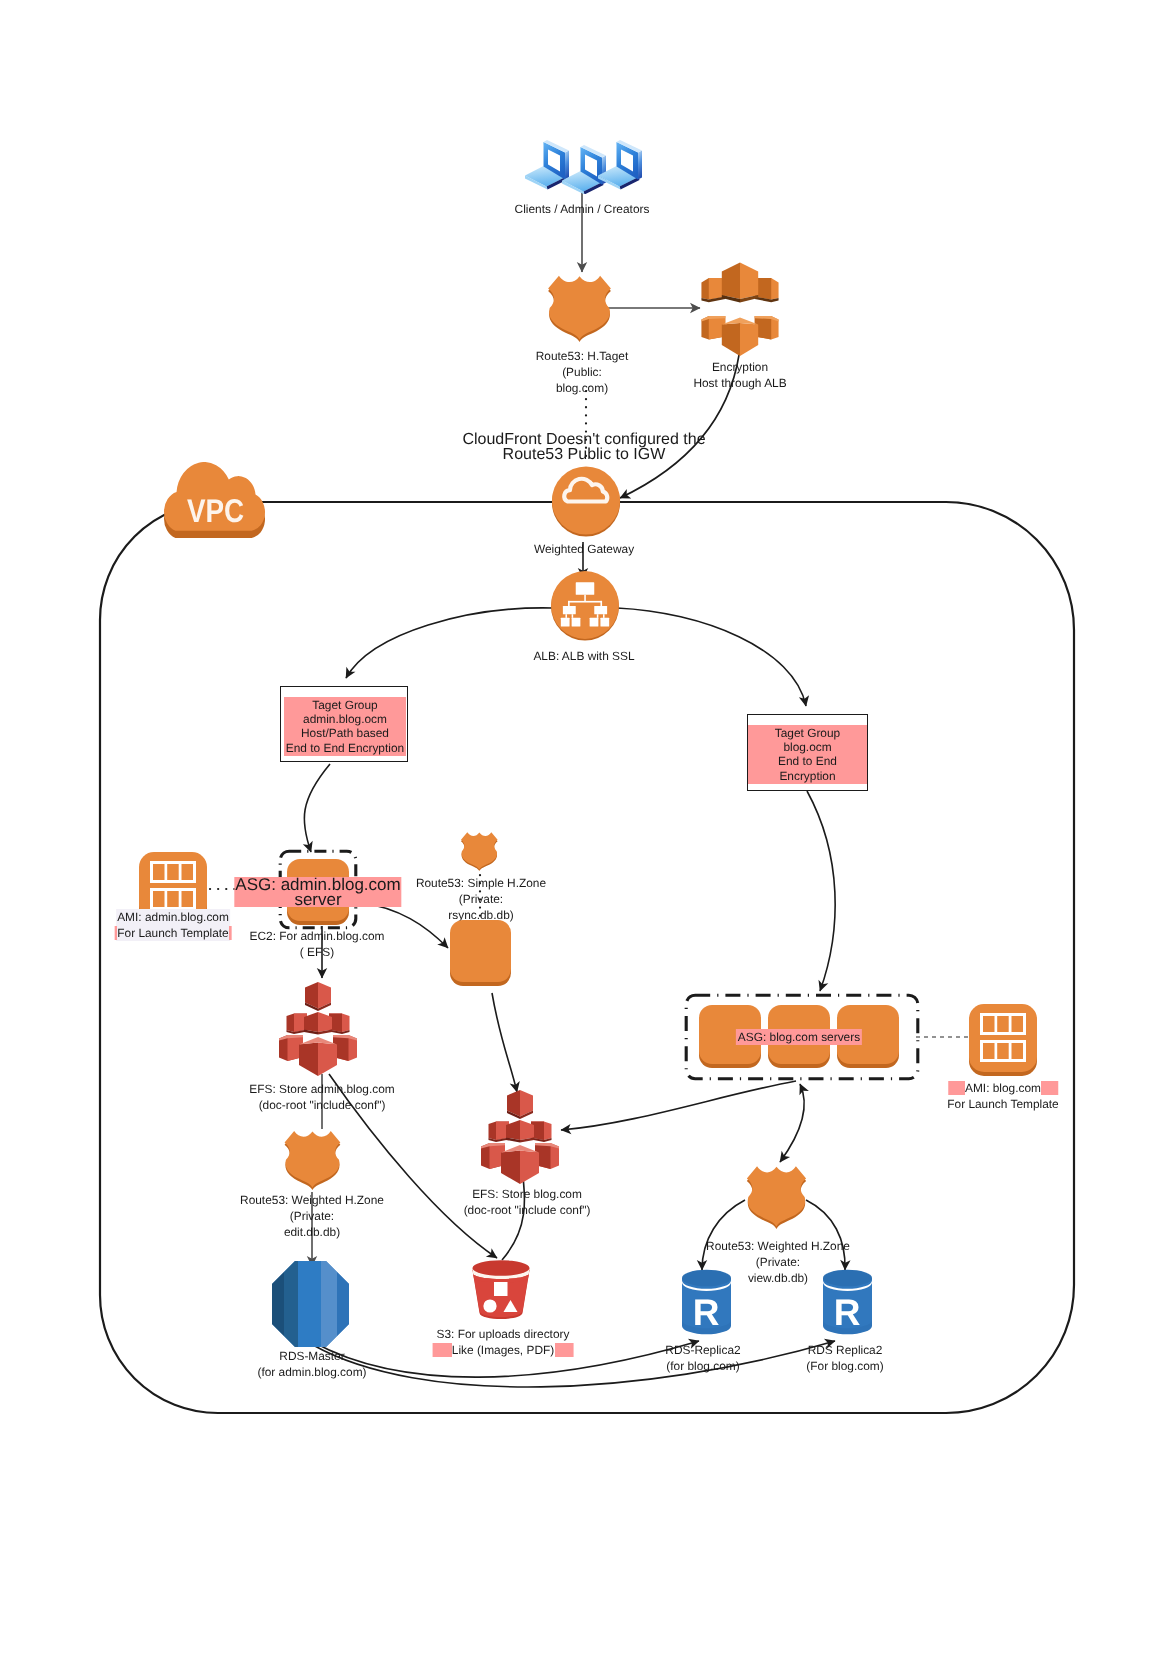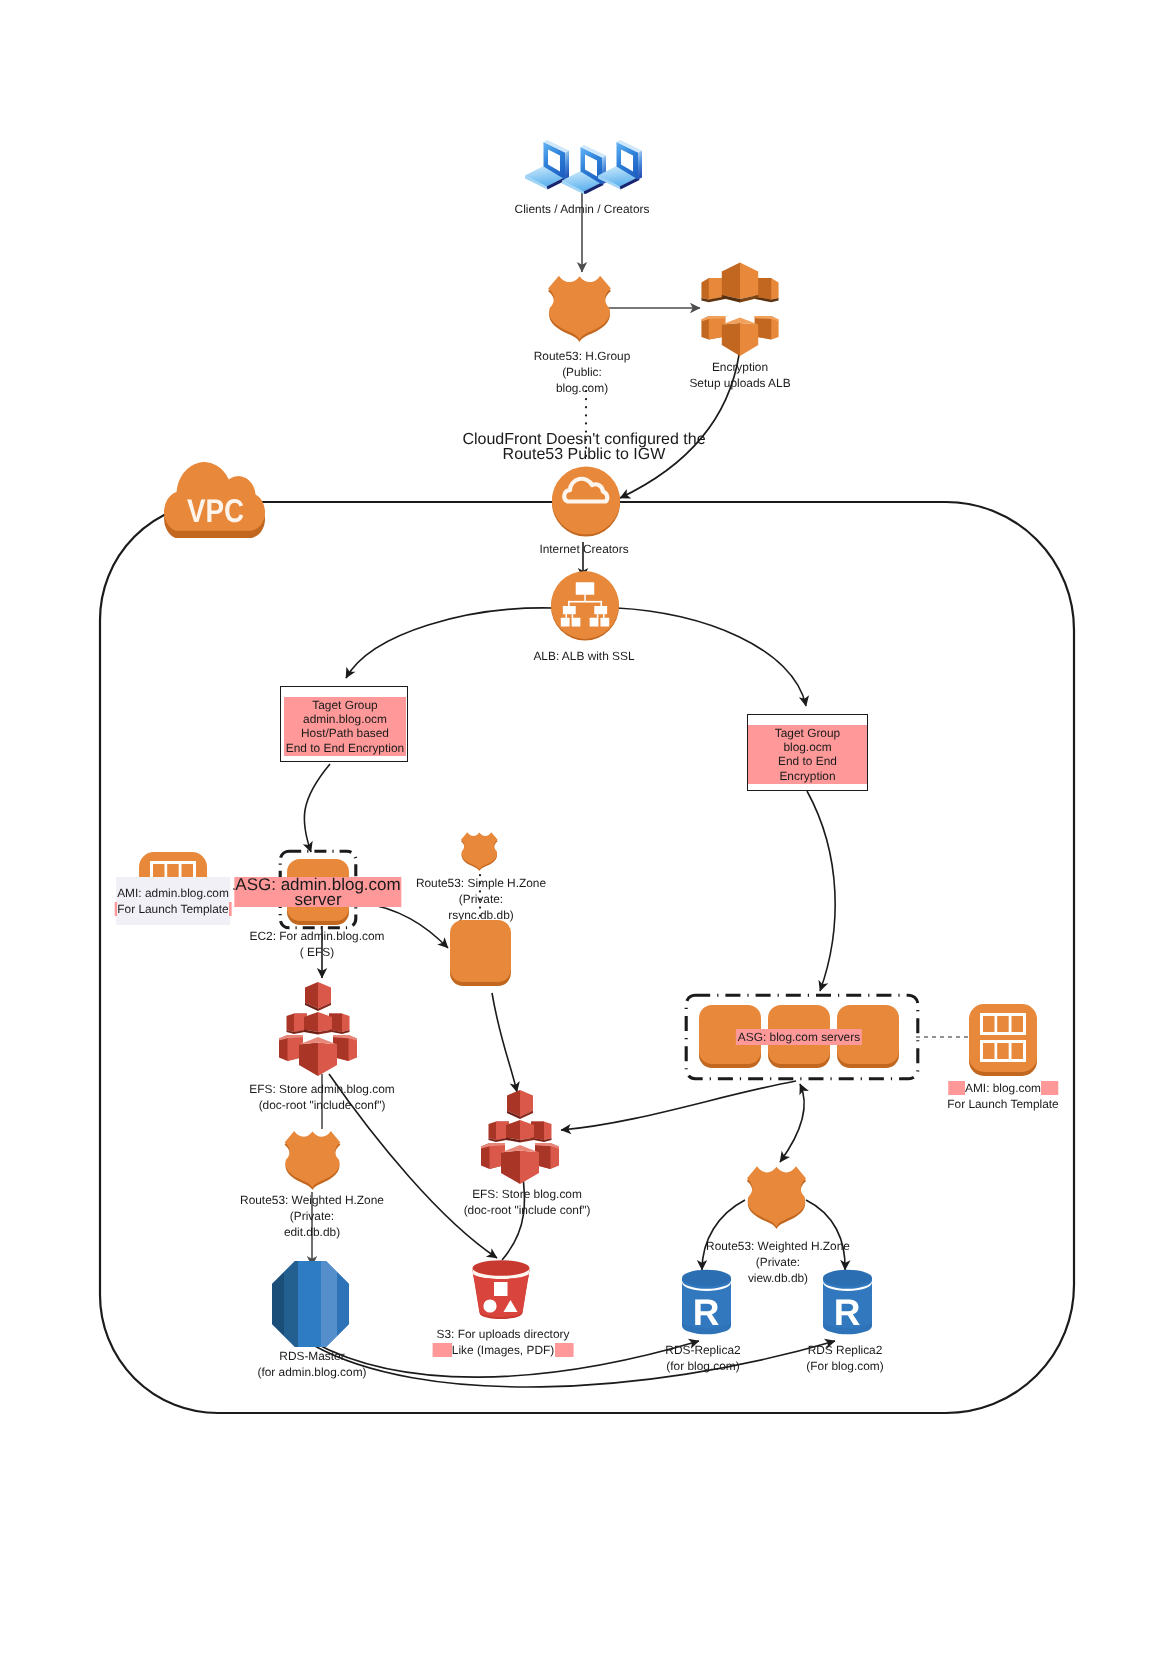--- a/index.html
+++ b/index.html
@@ -135,21 +135,21 @@
            L 66 20.5 C 59 26 58.5 33.5 64.5 39.5
            C 67 48 61 55 52 59.5 C 44 63.5 38 65 35.5 70
            C 33 65 27 63.5 19 59.5 C 10 55 4 48 6.5 39.5
            C 12.5 33.5 12 26 5 20.5 Z" fill="#C2671F"></path>
   <path d="M15.5 5.5 C 20.5 13 29.5 14.5 35.5 6 C 42 14.5 51 13 55.5 5.5
            L 66 18 C 59 23.5 58.5 31 64.5 37
            C 67 45.5 61 52.5 52 57 C 44 61 38 62.5 35.5 67.5
            C 33 62.5 27 61 19 57 C 10 52.5 4 45.5 6.5 37
            C 12.5 31 12 23.5 5 18 Z" fill="#E8883A"></path>
 </svg>
-<div class="lbl" style="left:582px;top:348px"><span>Route53: H.Group</span><br><span>(Public:</span><br><span>blog.com)</span></div>
+<div class="lbl" style="left:582px;top:348px"><span>Route53: H.Taget</span><br><span>(Public:</span><br><span>blog.com)</span></div>
 
 <svg class="node" style="left:701px;top:262px" width="78" height="94" viewBox="0 0 90 94" preserveAspectRatio="none">
   <g>
 
     <path d="M0.5 20.5 L9 16 L28 16 L28 34.5 L9 37.5 L0.5 36 Z" fill="#C2671F"></path>
     <path d="M9 16 L28 16 L28 34.5 L9 37.5 Z" fill="#E8883A"></path>
     <path d="M0.5 36 L9 37.5 L28 34.5 L28 37 L9 40.2 L0.5 38.5 Z" fill="#5f3411"></path>
 
     <path d="M89.5 20.5 L81 16 L62 16 L62 34.5 L81 37.5 L89.5 36 Z" fill="#E8883A"></path>
     <path d="M81 16 L62 16 L62 34.5 L81 37.5 Z" fill="#C2671F"></path>
@@ -169,35 +169,35 @@
       <path d="M89.5 4.5 L81 1 L62 1 L62 21.5 L81 24.5 L89.5 22 Z" fill="#E8883A"></path>
       <path d="M81 1 L62 1 L62 21.5 L81 24.5 Z" fill="#C2671F"></path>
       <path d="M89.5 4.5 L81 1 L62 1 L62 3.2 L81 4 L89.5 6.5 Z" fill="#F0A15C"></path>
 
       <path d="M45 8 L24 9.5 L24 30 L45 41 Z" fill="#C2671F"></path>
       <path d="M45 8 L66 9.5 L66 30 L45 41 Z" fill="#E8883A"></path>
       <path d="M24 9.5 L45 8 L66 9.5 L45 2.5 Z" fill="#F0A15C"></path>
     </g>
   </g>
 </svg>
-<div class="lbl" style="left:740px;top:359px"><span>Encryption</span><br><span>Setup uploads ALB</span></div>
+<div class="lbl" style="left:740px;top:359px"><span>Encryption</span><br><span>Host through ALB</span></div>
 
 <div class="lbl" style="left:584px;top:433px;font-size:16px;line-height:14.6px"><span>CloudFront Doesn't configured the</span><br><span>Route53 Public to IGW</span></div>
 
 <svg class="node" style="left:550px;top:464px" width="72" height="74" viewBox="0 0 74 74">
   <circle cx="37" cy="38.5" r="35" fill="#C2671F"></circle>
   <circle cx="37" cy="36.5" r="35" fill="#E8883A"></circle>
   <path d="M18 37.5
            A 6.2 6.2 0 0 1 20.5 25.8
            A 12 12 0 0 1 43.2 20.7
            A 7.6 7.6 0 0 1 54.3 27.3
            A 6.5 6.5 0 0 1 57.5 37.5
            Z" fill="none" stroke="#fdf5ee" stroke-width="4.3" stroke-linejoin="round" stroke-linecap="round"></path>
 </svg>
-<div class="lbl" style="left:584px;top:541px">Internet Creators</div>
+<div class="lbl" style="left:584px;top:541px">Weighted Gateway</div>
 
 <svg class="node" style="left:549px;top:568px" width="72" height="74" viewBox="0 0 70 70">
   <circle cx="35" cy="36.5" r="33" fill="#C2671F"></circle>
   <circle cx="35" cy="35" r="33" fill="#E8883A"></circle>
   <g fill="#fff">
     <rect x="26" y="13" width="18" height="12" rx="0.5"></rect>
     <rect x="34.3" y="25" width="1.5" height="6.5"></rect>
     <rect x="18.5" y="31" width="33" height="1.6"></rect>
     <rect x="18.5" y="31" width="1.6" height="5.5"></rect>
     <rect x="50" y="31" width="1.6" height="5.5"></rect>
@@ -246,21 +246,21 @@
   <rect x="1" y="2" width="68" height="68" rx="15" fill="#E8883A"></rect>
   <rect x="12" y="11" width="46" height="22" fill="#fff"></rect>
   <rect x="15" y="14" width="11.5" height="16" fill="#E8883A"></rect>
   <rect x="29.2" y="14" width="11.5" height="16" fill="#E8883A"></rect>
   <rect x="43.5" y="14" width="11.5" height="16" fill="#E8883A"></rect>
   <rect x="12" y="38" width="46" height="22" fill="#fff"></rect>
   <rect x="15" y="41" width="11.5" height="16" fill="#E8883A"></rect>
   <rect x="29.2" y="41" width="11.5" height="16" fill="#E8883A"></rect>
   <rect x="43.5" y="41" width="11.5" height="16" fill="#E8883A"></rect>
 </svg>
-<div class="lbl hl2" style="left:173px;top:877px;padding:8px 1px"><span>AMI: admin.blog.com</span><br><span style="box-shadow:-2.5px 0 0 0 #FF9999, 2.5px 0 0 0 #FF9999">For Launch Template</span></div>
+<div class="lbl hl2" style="left:173px;top:909px;padding:0 1px"><span>AMI: admin.blog.com</span><br><span style="box-shadow:-2.5px 0 0 0 #FF9999, 2.5px 0 0 0 #FF9999">For Launch Template</span></div>
 
 <svg class="node" style="left:278px;top:849px" width="80" height="81" viewBox="0 0 80 81">
   <rect x="2.2" y="2.2" width="75.6" height="76.6" rx="9" fill="none" stroke="#1b1b1b" stroke-width="3.1" stroke-dasharray="12 6 1.2 6"></rect>
 </svg>
 <svg class="node" style="left:286px;top:857px" width="64" height="70" viewBox="0 0 64 70">
   <rect x="1" y="6" width="62" height="62" rx="13" fill="#C2671F"></rect>
   <rect x="1" y="2" width="62" height="62" rx="13" fill="#E8883A"></rect>
 </svg>
 <div class="lbl hl" style="left:318px;top:877px;line-height:15px;font-size:17px;padding:0 1px"><span>ASG: admin.blog.com</span><br><span>server</span></div>
 <div class="lbl" style="left:317px;top:928px"><span>EC2: For admin.blog.com</span><br><span>( EFS)</span></div>

